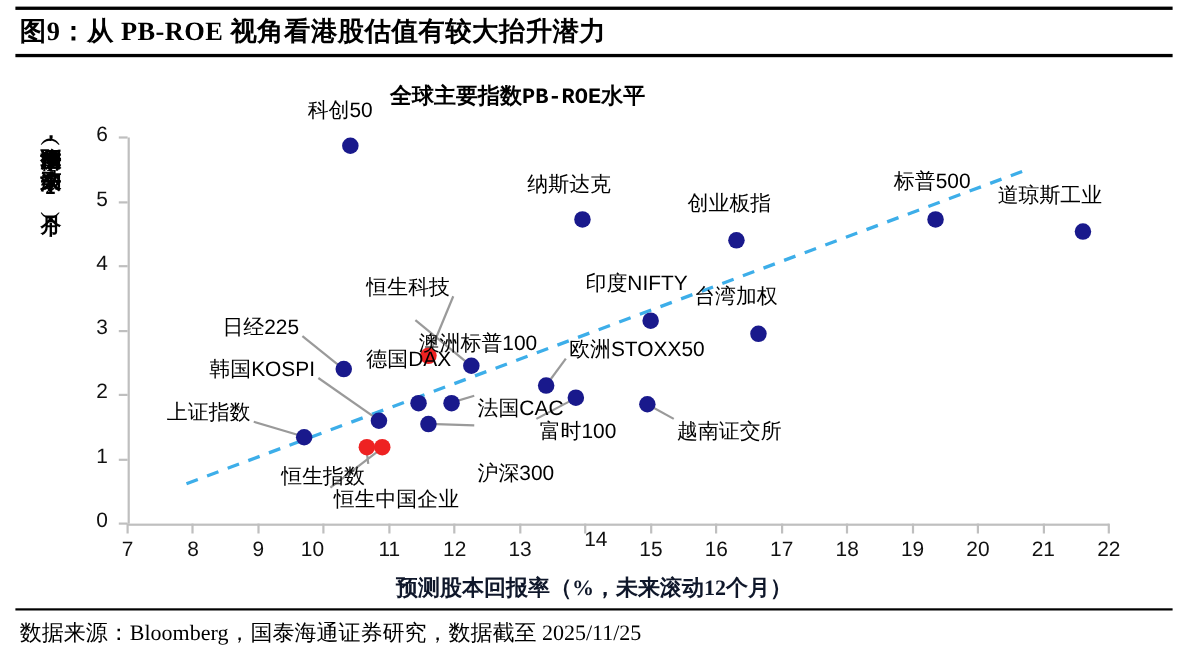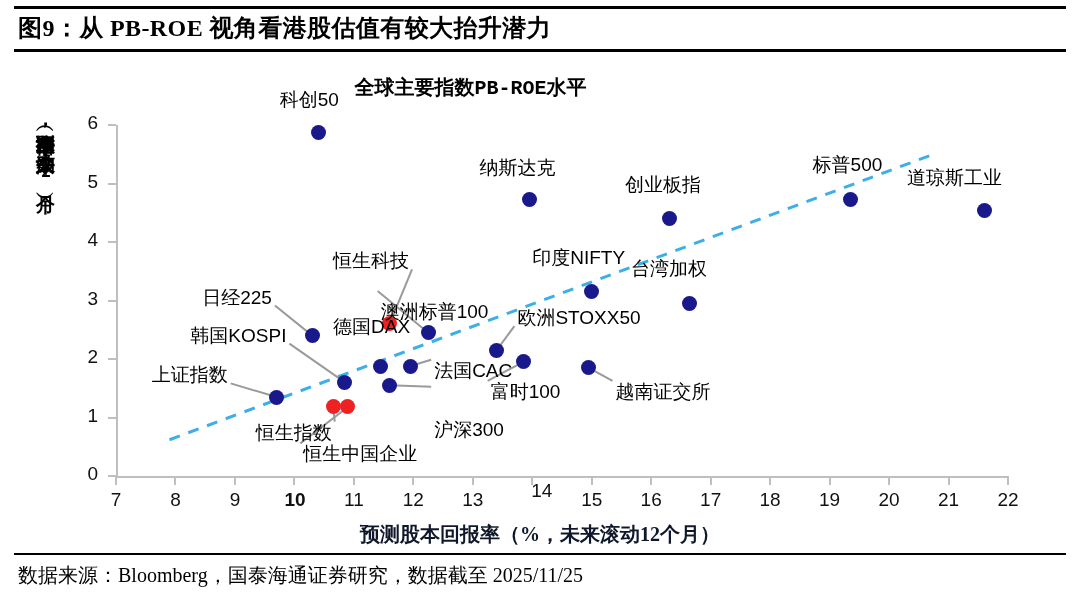--- a/index.html
+++ b/index.html
@@ -119,21 +119,21 @@
       <div class="ytlabel" style="left: 64px; top: 170.5px;">5</div>
       <div class="tick" style="left: 108px; top: 124px; width: 8px; height: 2px;"></div>
       <div class="ytlabel" style="left: 64px; top: 112px;">6</div>
       <div class="tick" style="left: 115px; top: 476px; width: 2px; height: 9px;"></div>
       <div class="xtlabel" style="left: 96px; top: 489px;">7</div>
       <div class="tick" style="left: 174.467px; top: 476px; width: 2px; height: 9px;"></div>
       <div class="xtlabel" style="left: 155.467px; top: 489px;">8</div>
       <div class="tick" style="left: 233.933px; top: 476px; width: 2px; height: 9px;"></div>
       <div class="xtlabel" style="left: 214.933px; top: 489px;">9</div>
       <div class="tick" style="left: 293.4px; top: 476px; width: 2px; height: 9px;"></div>
-      <div class="xtlabel" style="left: 275px; top: 489px; font-weight: bold;">10</div>
+      <div class="xtlabel" style="left: 264px; top: 489px;">10</div>
       <div class="tick" style="left: 352.867px; top: 476px; width: 2px; height: 9px;"></div>
       <div class="xtlabel" style="left: 333.867px; top: 489px;">11</div>
       <div class="tick" style="left: 412.333px; top: 476px; width: 2px; height: 9px;"></div>
       <div class="xtlabel" style="left: 393.333px; top: 489px;">12</div>
       <div class="tick" style="left: 471.8px; top: 476px; width: 2px; height: 9px;"></div>
       <div class="xtlabel" style="left: 452.8px; top: 489px;">13</div>
       <div class="tick" style="left: 531.267px; top: 476px; width: 2px; height: 9px;"></div>
       <div class="xtlabel" style="left: 512.267px; top: 480px; text-align: right;">14</div>
       <div class="tick" style="left: 590.733px; top: 476px; width: 2px; height: 9px;"></div>
       <div class="xtlabel" style="left: 571.733px; top: 489px;">15</div>

